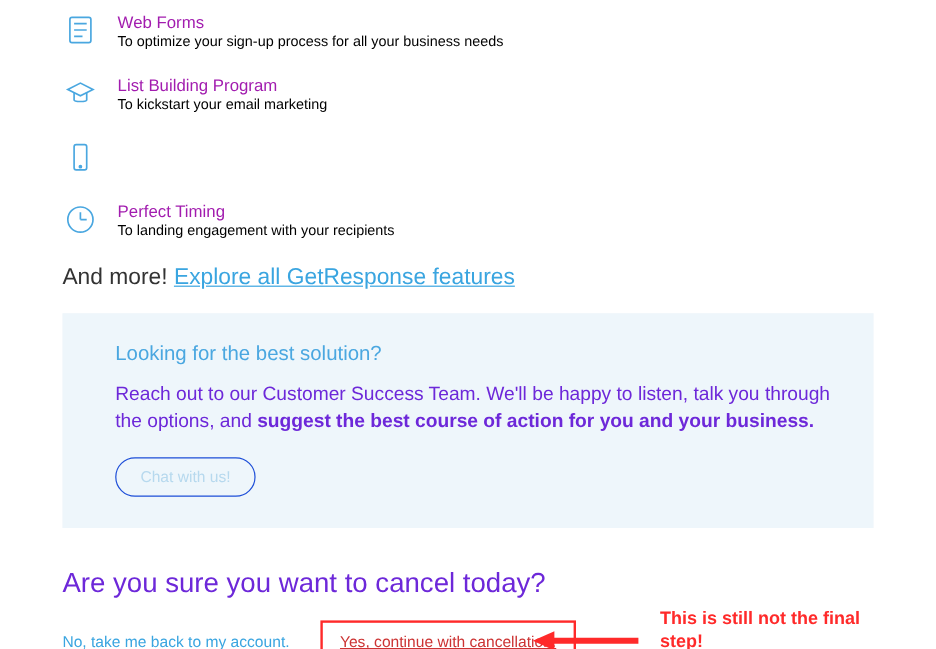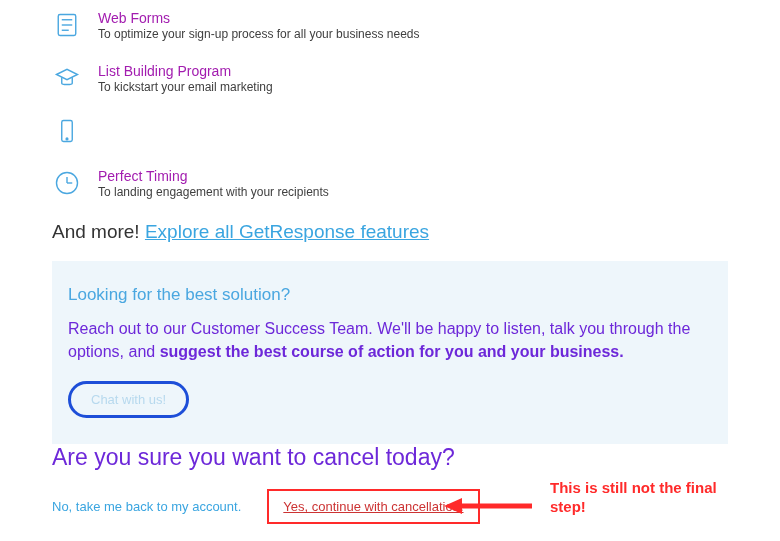--- a/index.html
+++ b/index.html
@@ -29,51 +29,52 @@
     }
     .feature-icon svg { width: 28px; height: 28px; stroke: #4aa7e0; fill: none; stroke-width: 1.6; }
     .feature-text .title {
       font-size: 14px;
       color: #a21caf;
       font-weight: 500;
       margin-bottom: 1px;
     }
     .feature-text .desc {
       font-size: 12px;
-      color: #404040;
+      color: #000000;
     }
     .and-more {
       font-size: 19px;
       color: #333;
       margin: 6px 0 18px 0;
     }
     .and-more a {
       color: #3aa5e0;
       text-decoration: underline;
     }
     .panel {
       background: #eef6fb;
-      padding: 24px 26px 26px 16px;
+      padding: 24px 26px 26px 44px;
+      margin-bottom: 32px;
     }
     .panel-title {
       color: #4aa7e0;
       font-size: 17px;
       font-weight: 400;
       margin-bottom: 12px;
     }
     .panel-body {
       font-size: 16px;
       color: #6d28d9;
       line-height: 1.45;
       margin-bottom: 18px;
     }
     .panel-body b { font-weight: 700; }
     .chat-btn {
       display: inline-block;
-      border: 3px solid #1d4ed8;
+      border: 1px solid #1d4ed8;
       color: #b7d9ee;
       background: transparent;
       border-radius: 20px;
       padding: 8px 20px;
       font-size: 13px;
       cursor: pointer;
     }
     .cancel-heading {
       font-size: 23px;
       color: #6d28d9;

